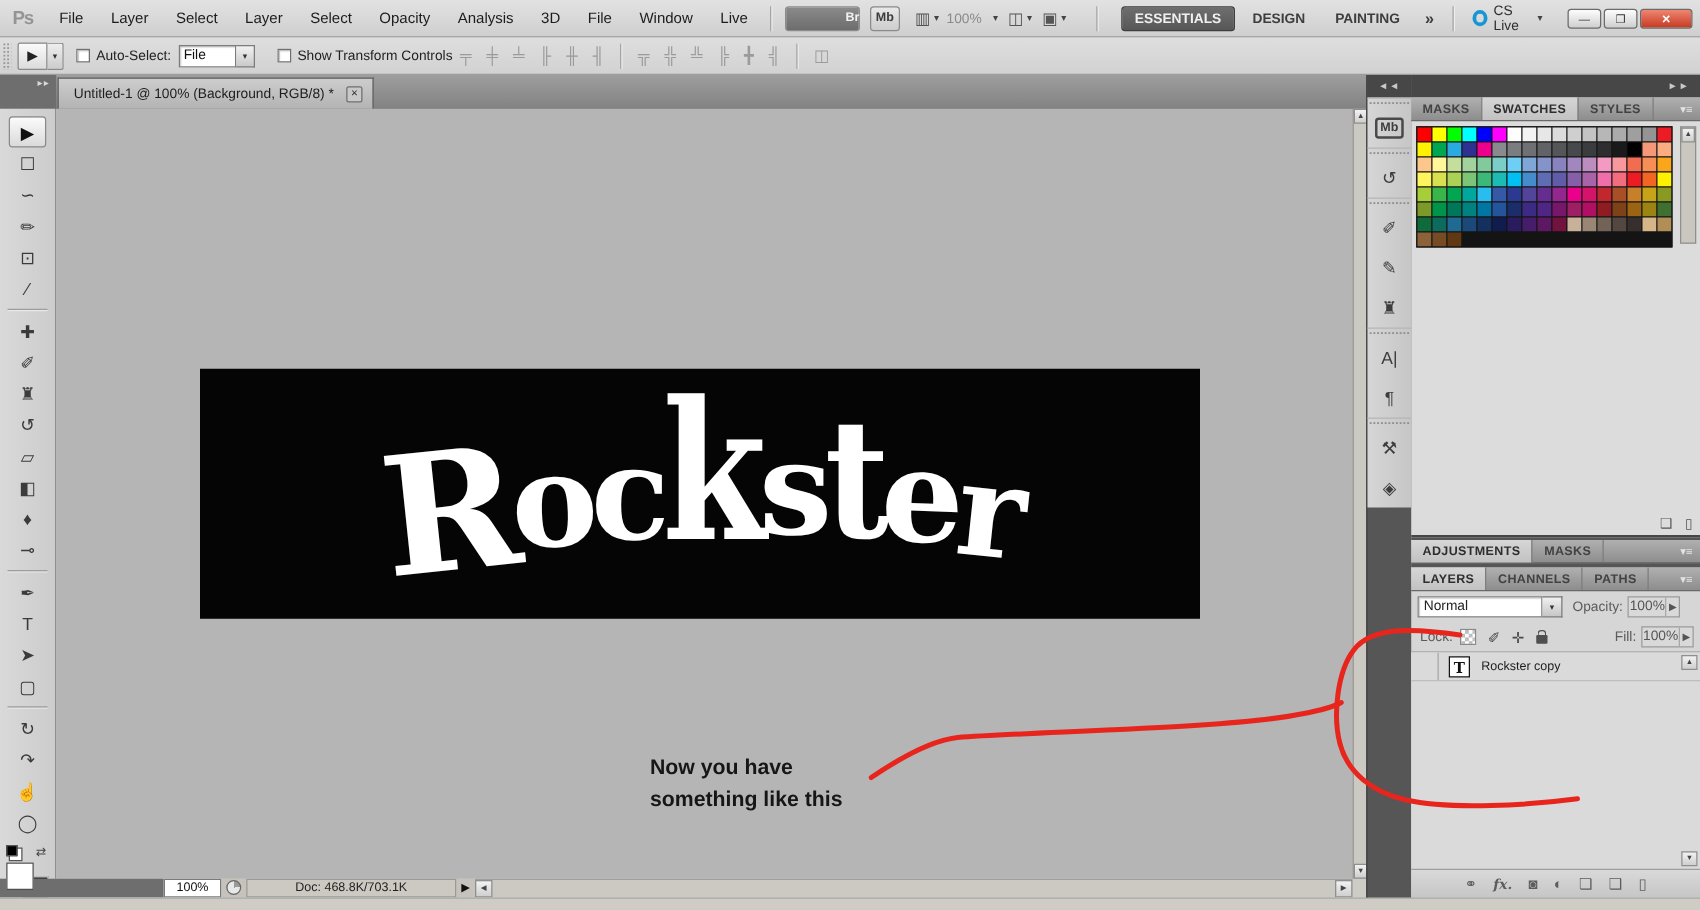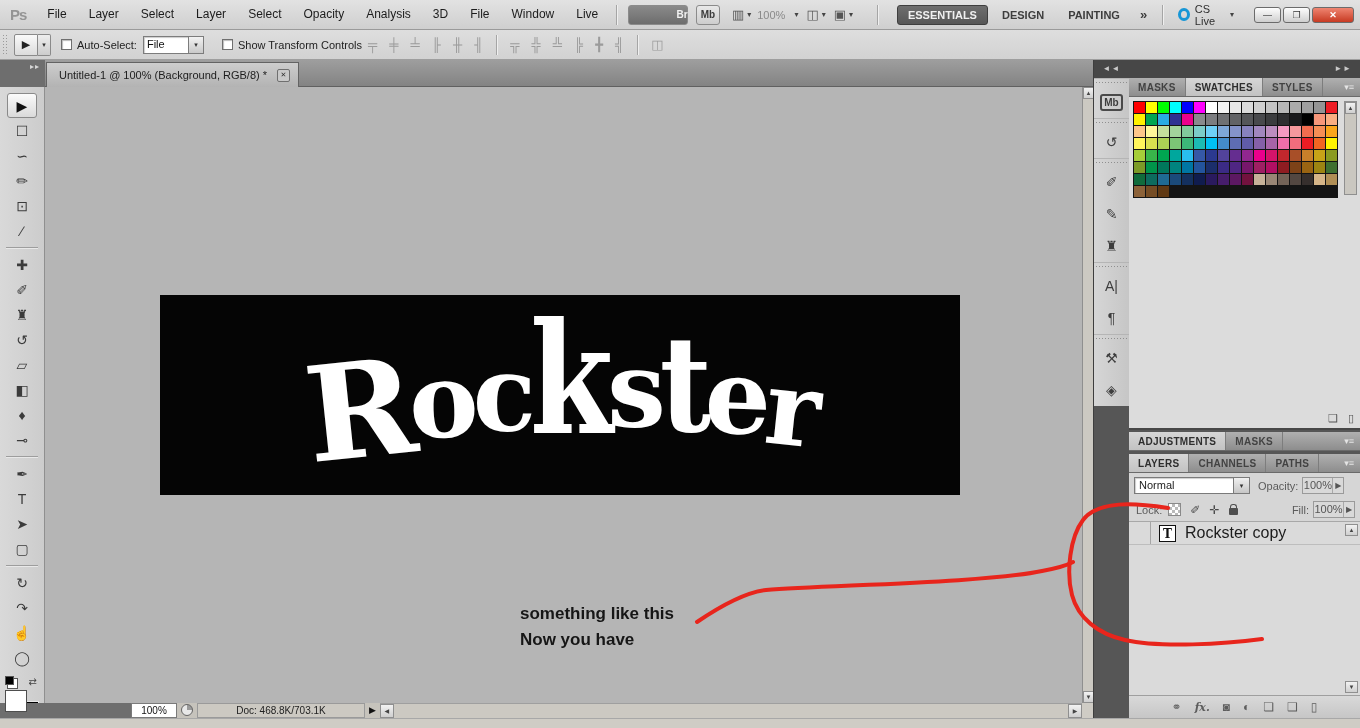--- a/index.html
+++ b/index.html
@@ -148,21 +148,21 @@
   .layer-row.selected { background:#143a78; border-bottom-color:#0e2c5e; }
   .eye-cell { width:22px; align-self:stretch; border-right:1px solid #a5a5a5; background:#dadada;
     display:flex; align-items:center; justify-content:center; }
   .eye { width:13px; height:9px; background:#f2f2f2; border:1px solid #2a2a2a; border-radius:50%; position:relative; }
   .eye::after { content:""; position:absolute; left:3px; top:1px; width:5px; height:5px; border-radius:50%; background:#222; }
   .thumb-type { width:17px; height:17px; background:#fff; border:1px solid #111; margin-left:8px;
     font-family:"DejaVu Serif",serif; font-weight:bold; font-size:12px; text-align:center; line-height:16px; color:#111; }
   .thumb-img { width:36px; height:17px; background:#000; border:1px solid #f0f0f0; outline:1px solid #333; margin-left:6px;
     display:flex; align-items:center; justify-content:center; }
   .thumb-img span { font-family:"DejaVu Serif",serif; font-weight:bold; font-size:6px; color:#fff; letter-spacing:0; }
-  .layer-label { font-size:16px; color:#1c1c1c; margin-left:9px; }
+  .layer-label { font-size:10px; color:#1c1c1c; margin-left:9px; }
   .layer-row.selected .layer-label { color:#fff; font-style:italic; font-family:"DejaVu Serif",serif; }
   .layer-lock { margin-left:auto; margin-right:10px; }
   .layer-lock .minilock { background:#d9cf9e; margin:3px 0 0 0; }
   .layer-lock .minilock::before { border-color:#d9cf9e; }
   #list-scroll-up { position:absolute; right:2px; top:2px; width:13px; height:12px; background:linear-gradient(#f2f2f2,#cfcfcf);
     border:1px solid #8f8f8f; font-size:6px; color:#444; text-align:center; line-height:11px; }
   #list-scroll-dn { position:absolute; right:2px; bottom:2px; width:13px; height:12px; background:linear-gradient(#f2f2f2,#cfcfcf);
     border:1px solid #8f8f8f; font-size:6px; color:#444; text-align:center; line-height:11px; }
   #layers-footer { height:22px; display:flex; align-items:center; justify-content:center; gap:13px;
     background:linear-gradient(#d9d9d9,#c6c6c6); font-size:12px; color:#5d5d5d; }
@@ -303,22 +303,22 @@
         <span style="font-size: 104px; transform: translateY(6px) scaleY(1) rotate(-2deg);">o</span>
         <span style="font-size: 104px; transform: translateY(0px) scaleY(1) rotate(0deg);">c</span>
         <span style="font-size: 120px; transform: translateY(-16px) scaleY(1.28) rotate(0deg);">k</span>
         <span style="font-size: 104px; transform: translateY(-4px) scaleY(1) rotate(0deg);">s</span>
         <span style="font-size: 112px; transform: translateY(-10px) scaleY(1.18) rotate(0deg);">t</span>
         <span style="font-size: 104px; transform: translateY(2px) scaleY(1) rotate(2deg);">e</span>
         <span style="font-size: 104px; transform: translateY(14px) scaleY(1) rotate(6deg);">r</span>
       </div>
   </div>
   <div id="note">
+    <div>Now you have</div>
     <div>something like this</div>
-    <div>Now you have</div>
   </div>
 </div>
 
 <div id="vscroll">
   <span class="scr-btn" style="top:0;">▲</span>
   <span class="scr-btn" style="bottom:0;">▼</span>
 </div>
 <div id="statusbar">
   <div id="status-dark"></div>
   <div id="status-zoom">100%</div>

